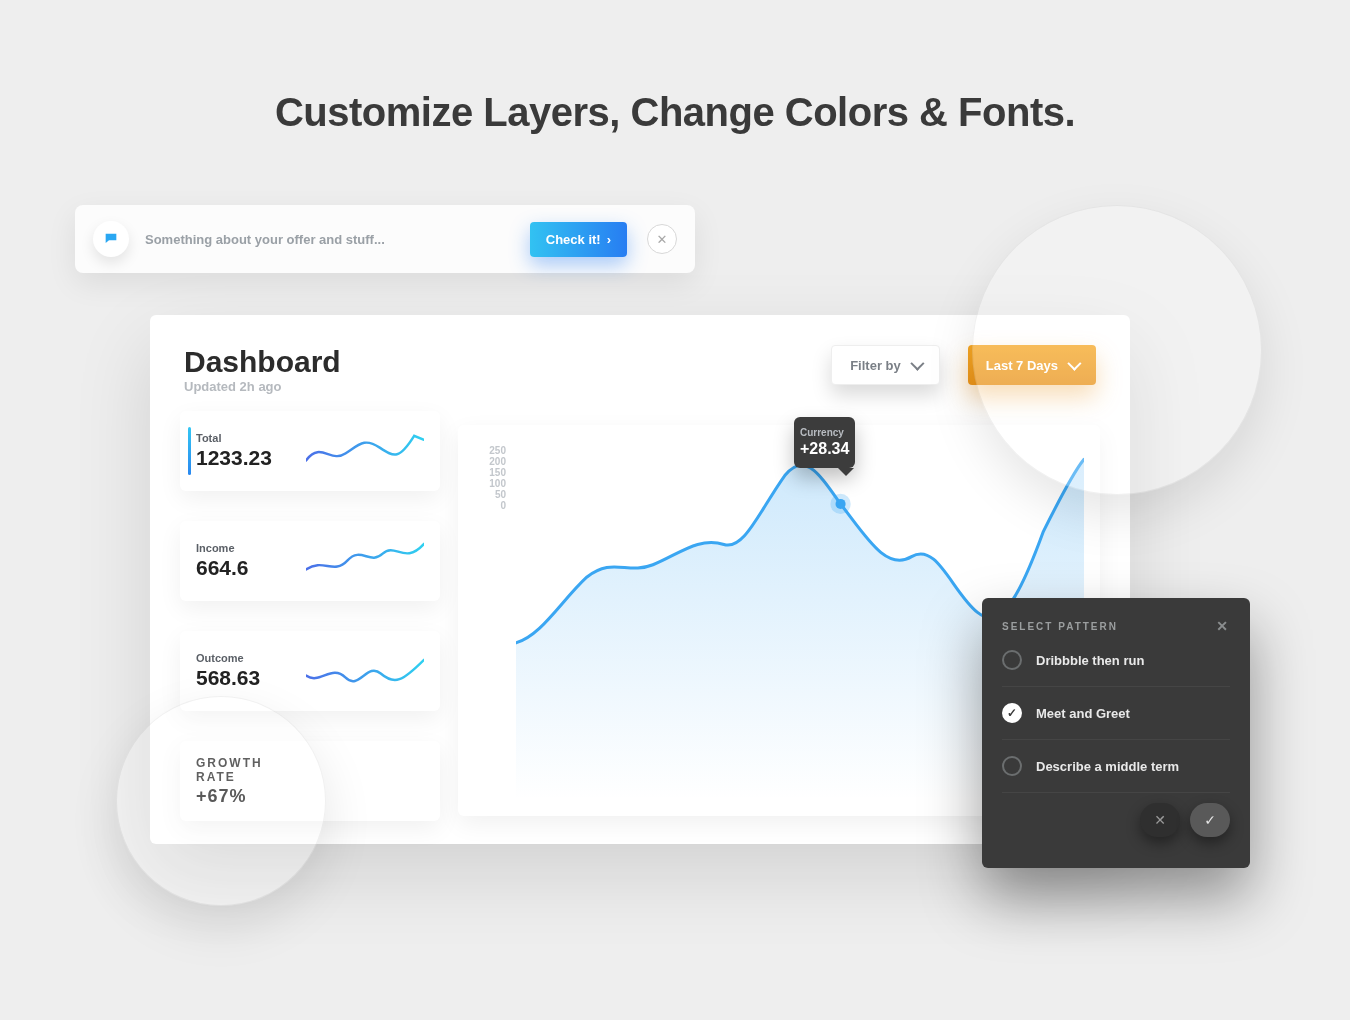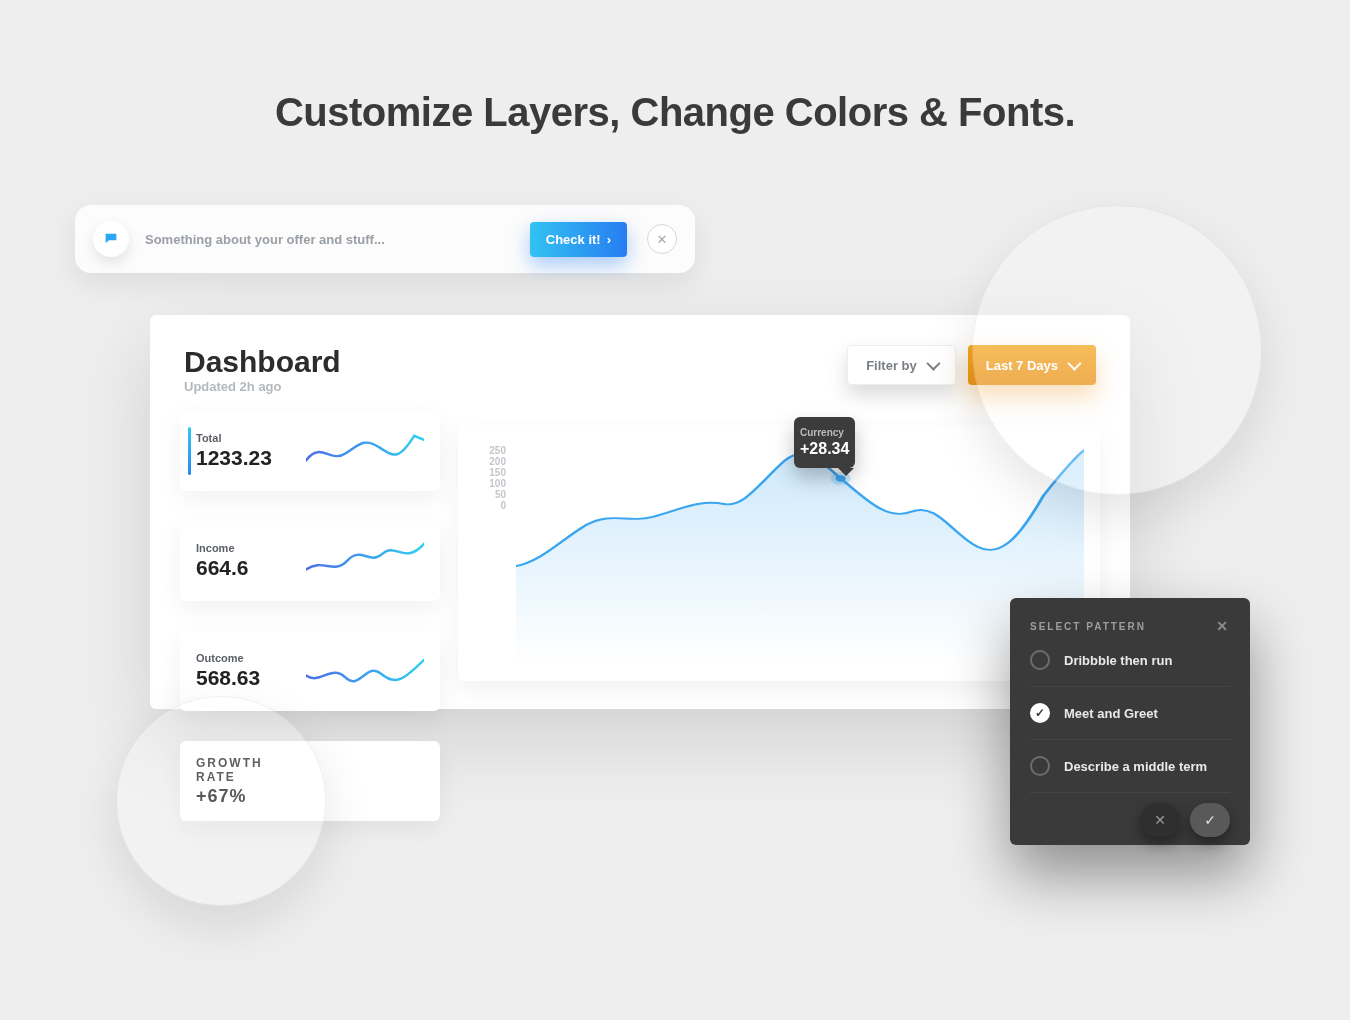--- a/index.html
+++ b/index.html
@@ -12,21 +12,21 @@
 .hero {
   position: absolute; top: 90px; left: 0; right: 0;
   text-align: center;
   font-size: 40px; font-weight: 800; color: #3a3a3a;
   letter-spacing: -0.5px;
 }
 
 .notif {
   position: absolute; top: 205px; left: 75px;
   width: 620px; height: 68px;
-  background: #fcfcfc; border-radius: 16px;
+  background: #fcfcfc; border-radius: 8px;
   box-shadow: 0 10px 30px rgba(0,0,0,0.08);
   display: flex; align-items: center; padding: 0 18px;
 }
 .notif .bubble {
   width: 36px; height: 36px; border-radius: 50%;
   background: #fff; box-shadow: 0 6px 14px rgba(0,0,0,0.1);
   display: flex; align-items: center; justify-content: center;
   color: #2aa7f2; font-size: 16px; margin-right: 16px;
 }
 .notif .msg { color: #9aa0a6; font-size: 13px; font-weight: 600; flex: 1; }
@@ -39,29 +39,29 @@
 }
 .notif .close {
   width: 30px; height: 30px; border: 1px solid #d8d8d8; border-radius: 50%;
   background: #fff; color: #a8a8a8; margin-left: 20px;
   display: flex; align-items: center; justify-content: center; cursor: pointer;
   font-size: 13px;
 }
 
 .dash {
   position: absolute; top: 315px; left: 150px;
-  width: 980px; height: 394px;
+  width: 980px; height: 529px;
   background: #fff; border-radius: 6px;
   box-shadow: 0 30px 80px rgba(0,0,0,0.12);
   padding: 30px 34px;
 }
 .dash-head { display: flex; align-items: flex-start; justify-content: space-between; }
 .dash-title { font-size: 30px; font-weight: 800; color: #2c2c2c; }
 .dash-sub { font-size: 13px; color: #b5b9be; font-weight: 600; margin-top: 0; }
-.dash-actions { display: flex; gap: 12px; }
+.dash-actions { display: flex; gap: 28px; }
 .filter-btn, .range-btn {
   height: 40px; border-radius: 4px; border: none; display: flex;
   align-items: center; gap: 10px; font-size: 13px; font-weight: 700;
   padding: 0 18px; cursor: pointer;
   box-shadow: 0 10px 20px rgba(0,0,0,0.15);
 }
 .filter-btn { background: #fff; color: #7a7f86; border: 1px solid #eee; }
 .range-btn { background: linear-gradient(180deg,#f5a623,#e8921a); color: #fff; box-shadow: 0 12px 24px rgba(232,146,26,0.4); }
 .chev { width: 10px; height: 10px; border-right: 2px solid currentColor; border-bottom: 2px solid currentColor; transform: rotate(45deg) translateY(-2px); }
 
@@ -106,23 +106,23 @@
   position: absolute; border: 1px solid rgba(0,0,0,0.06);
   border-radius: 50%; background: rgba(255,255,255,0.25);
   box-shadow: 0 20px 50px rgba(0,0,0,0.1);
   pointer-events: none;
 }
 .lens.tr { top: 205px; right: 88px; width: 290px; height: 290px; }
 .lens.bl { top: 696px; left: 116px; width: 210px; height: 210px; }
 
 .pop {
   position: absolute; top: 598px; right: 100px;
-  width: 240px; background: #3a3a3a; color: #e9e9e9;
+  width: 268px; background: #3a3a3a; color: #e9e9e9;
   border-radius: 6px; box-shadow: 0 30px 60px rgba(0,0,0,0.4);
-  padding: 20px 20px 8px;
+  padding: 20px 20px 31px;
 }
 .pop-head { display: flex; justify-content: space-between; align-items: center;
   font-size: 10px; letter-spacing: 2px; color: #9b9e9f; font-weight: 700; }
 .pop-close { color: #8a8d8e; cursor: pointer; font-size: 14px; }
 .opt { display: flex; align-items: center; gap: 14px; padding: 16px 0;
   border-bottom: 1px solid rgba(255,255,255,0.06); font-size: 13px; font-weight: 600; cursor: pointer; }
 .opt:last-of-type { border-bottom: none; }
 .radio { width: 20px; height: 20px; border: 2px solid #6b6e6f; border-radius: 50%;
   display: flex; align-items: center; justify-content: center; flex-shrink: 0; }
 .radio.on { background: #fff; border-color: #fff; color: #3a3a3a; font-size: 12px; }

